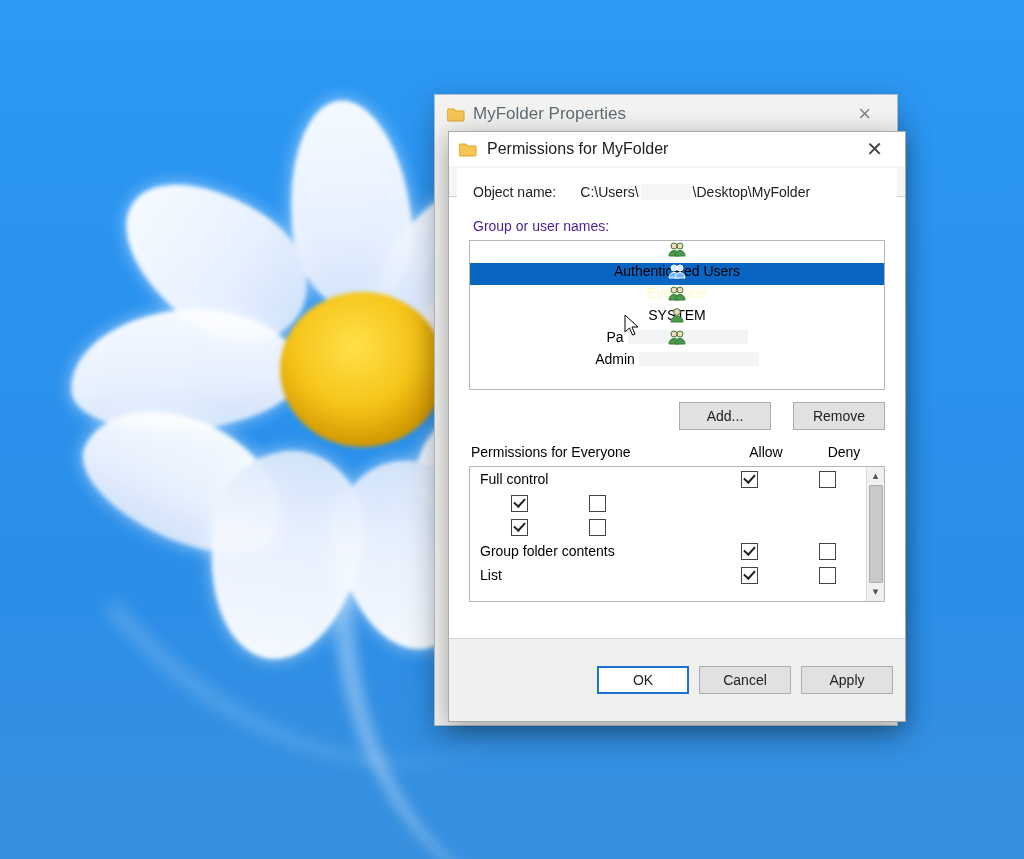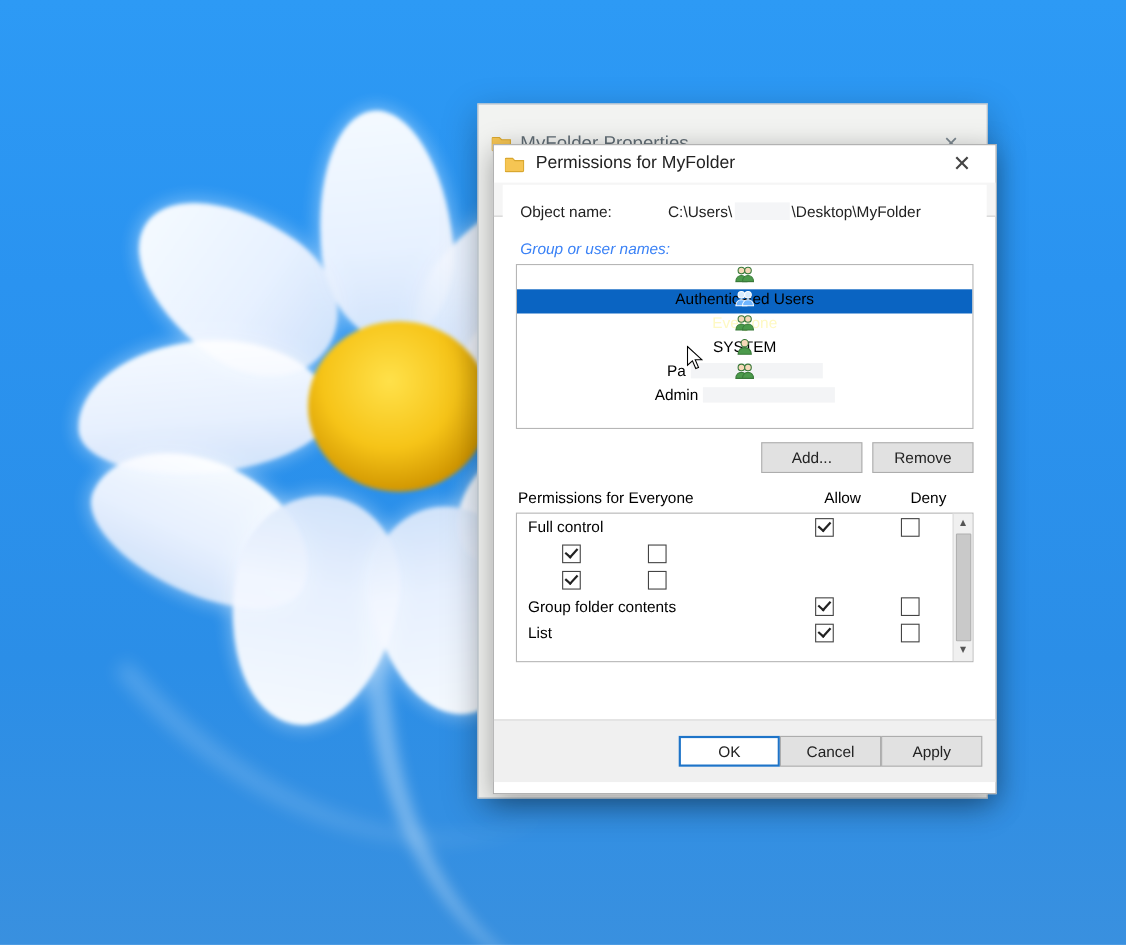--- a/index.html
+++ b/index.html
@@ -63,21 +63,21 @@
     box-shadow: 0 8px 30px rgba(0,0,0,0.25);
   }
   .win-back {
     left:434px; top:94px;
     width:462px; height:630px;
     background:#f2f3f1;
   }
   .titlebar-back{
     height:38px;
     display:flex; align-items:center;
-    padding:16px 12px;
+    padding:0 12px;
     color:#606c74;
     font-size:17px;
   }
   .titlebar-back .folder-ico{
     display:inline-flex; margin-right:8px;
   }
   .titlebar-back .close{
     margin-left:auto;
     font-size:22px;
     color:#7c8890;
@@ -130,32 +130,31 @@
     left:8px; right:8px; top:36px; bottom:54px;
     background:#fff;
     padding:14px 12px 8px 12px;
   }
   .object-row{
     display:flex; gap:24px;
     padding:2px 4px 16px 4px;
     font-size:14px;
     color:#222;
   }
-  .object-row .path{ display:flex; align-items:center;margin-left:27px; }
+  .object-row .path{ display:flex; align-items:center; }
   .redact{
     display:inline-block;
     height:16px; width:50px;
     background:#f4f5f7;
     margin:0 2px;
   }
 
   .section-label{
     padding:2px 4px 6px 4px;
-    color:#3b82f6;
-    font-style:italic;
+    color:#4c1d95;
   }
   .users-list{
     border:1px solid #b6b6b6;
     height:148px;
     overflow:auto;
     background:#fff;
   }
   .user-row{
     display:flex; align-items:center;
     height:22px;
@@ -177,21 +176,21 @@
     display:inline-block;
     height:14px; width:120px;
     background:#f3f4f6;
     margin-left:4px;
   }
   .icon-box{
     display:inline-flex; align-items:center; justify-content:center;
     width:18px;height:18px;
   }
   .btn-row{
-    display:flex; justify-content:flex-end; gap:9px;
+    display:flex; justify-content:flex-end; gap:22px;
     padding:12px 0 14px 0;
   }
   button.win-btn{
     min-width:92px;
     height:28px;
     background:#e1e1e1;
     border:1px solid #adadad;
     color:#222;
     font-family:inherit;
     font-size:14px;
@@ -264,27 +263,28 @@
   .sb-thumb{
     width:12px; flex:1;
     margin:2px 0;
     background:#c9c9c9;
     border:1px solid #b0b0b0;
     border-radius:1px;
   }
 
   .footer{
     position:absolute;
-    left:0;right:0;bottom:10px;
+    left:0;right:0;bottom:0;
     height:48px;
     border-top:1px solid #d8d8d8;
     background:#f0f0f0;
     display:flex; align-items:center;
     justify-content:flex-end;
-    padding:4px 12px;
+    gap:10px;
+    padding:17px 12px;
   }
 
   .cursor{
     position:absolute;
     left:624px; top:314px;
     pointer-events:none;
     z-index:20;
   }
 </style>
 </head>

